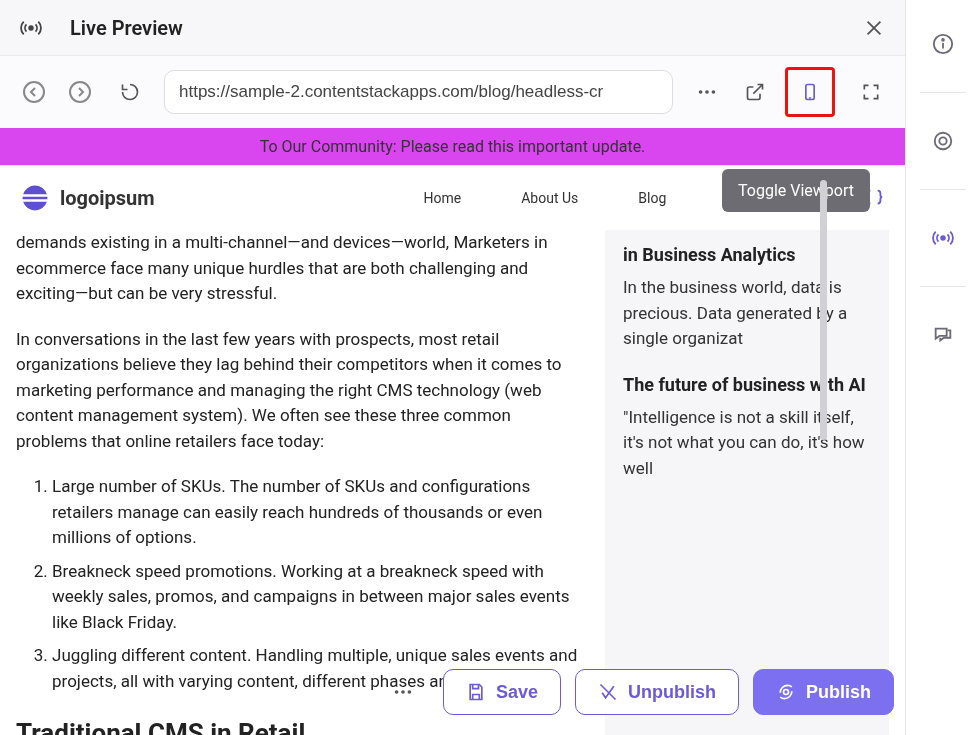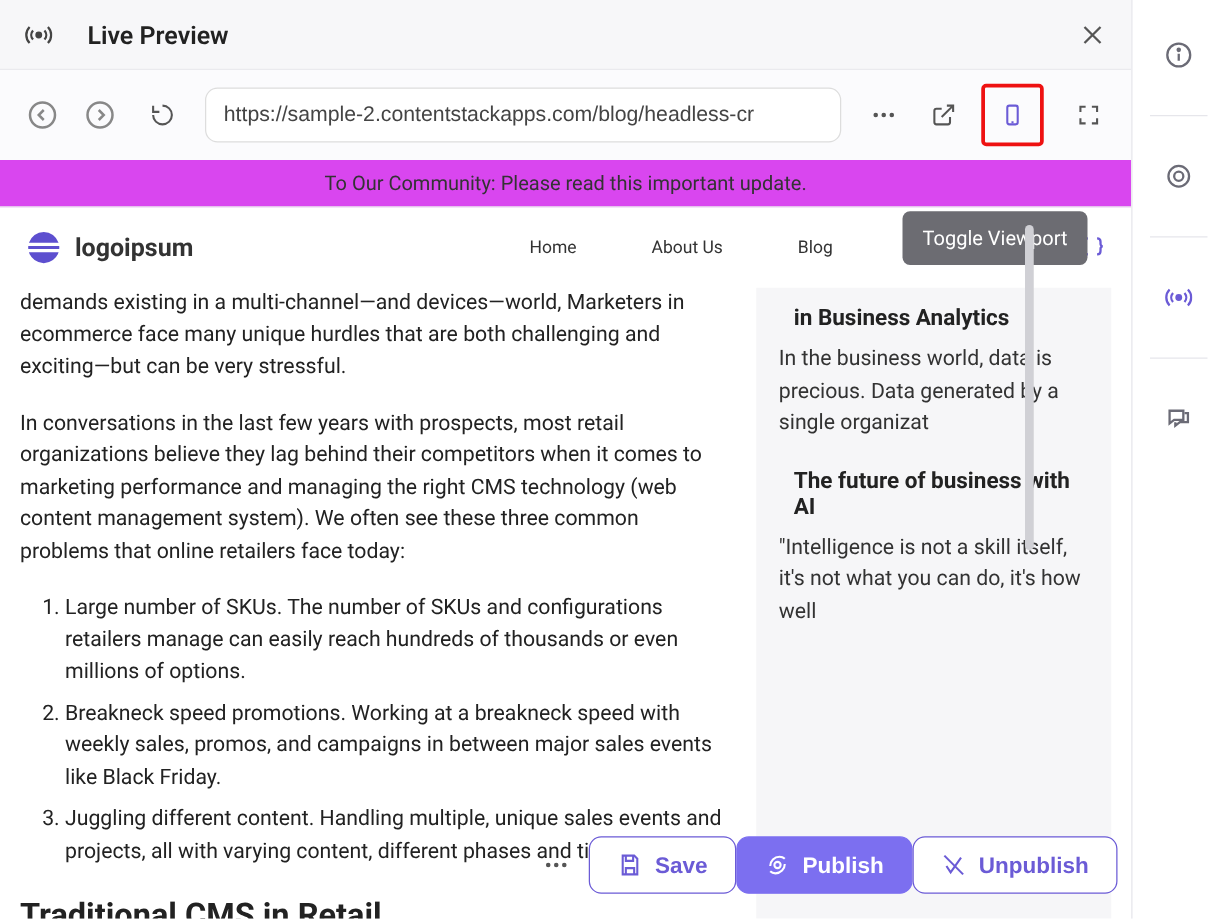--- a/index.html
+++ b/index.html
@@ -178,35 +178,35 @@
 .sidebar-card {
   width: 284px;
   background: #f6f6f8;
   padding: 14px 18px 24px 18px;
   color: #222;
 }
 .sidebar-card h3 {
   font-size: 18px;
   font-weight: 700;
   margin-bottom: 10px;
-  margin-left: 12px;
 }
 .sidebar-card p {
   font-size: 17px;
   line-height: 1.5;
   margin-bottom: 22px;
   color: #333;
 }
 
 .footer-bar {
   position: absolute;
   bottom: 20px;
   right: 86px;
   display: flex;
   align-items: center;
+  gap: 14px;
 }
 .kebab {
   color: #555;
   margin-right: 8px;
 }
 .btn {
   height: 46px;
   padding: 0 22px;
   border-radius: 10px;
   font-size: 18px;
@@ -422,31 +422,31 @@
   </div>
   <button class="btn">
     <span>
       <svg width="20" height="20" viewBox="0 0 24 24" fill="none" stroke="currentColor" stroke-width="2">
           <path d="M5 3h11l3 3v15H5z"></path>
           <path d="M8 3v5h7V3M8 21v-6h8v6"></path>
         </svg>
     </span>
     <span>Save</span>
   </button>
+  <button class="btn">
+    <span>
+      <svg width="20" height="20" viewBox="0 0 24 24" fill="none" stroke="currentColor" stroke-width="2">
+          <path d="M5 13l4 6 10-14"></path>
+          <path d="M3 3l18 18"></path>
+        </svg>
+    </span>
+    <span>Unpublish</span>
+  </button>
   <button class="btn primary">
     <span>
       <svg width="20" height="20" viewBox="0 0 24 24" fill="none" stroke="currentColor" stroke-width="2">
           <path d="M5 13c0-5 4-9 9-9 2 0 4 1 5 2M19 11c0 5-4 9-9 9-2 0-4-1-5-2"></path>
           <circle cx="12" cy="12" r="3"></circle>
         </svg>
     </span>
     <span>Publish</span>
   </button>
-  <button class="btn">
-    <span>
-      <svg width="20" height="20" viewBox="0 0 24 24" fill="none" stroke="currentColor" stroke-width="2">
-          <path d="M5 13l4 6 10-14"></path>
-          <path d="M3 3l18 18"></path>
-        </svg>
-    </span>
-    <span>Unpublish</span>
-  </button>
 </div>
 
 </body></html>

